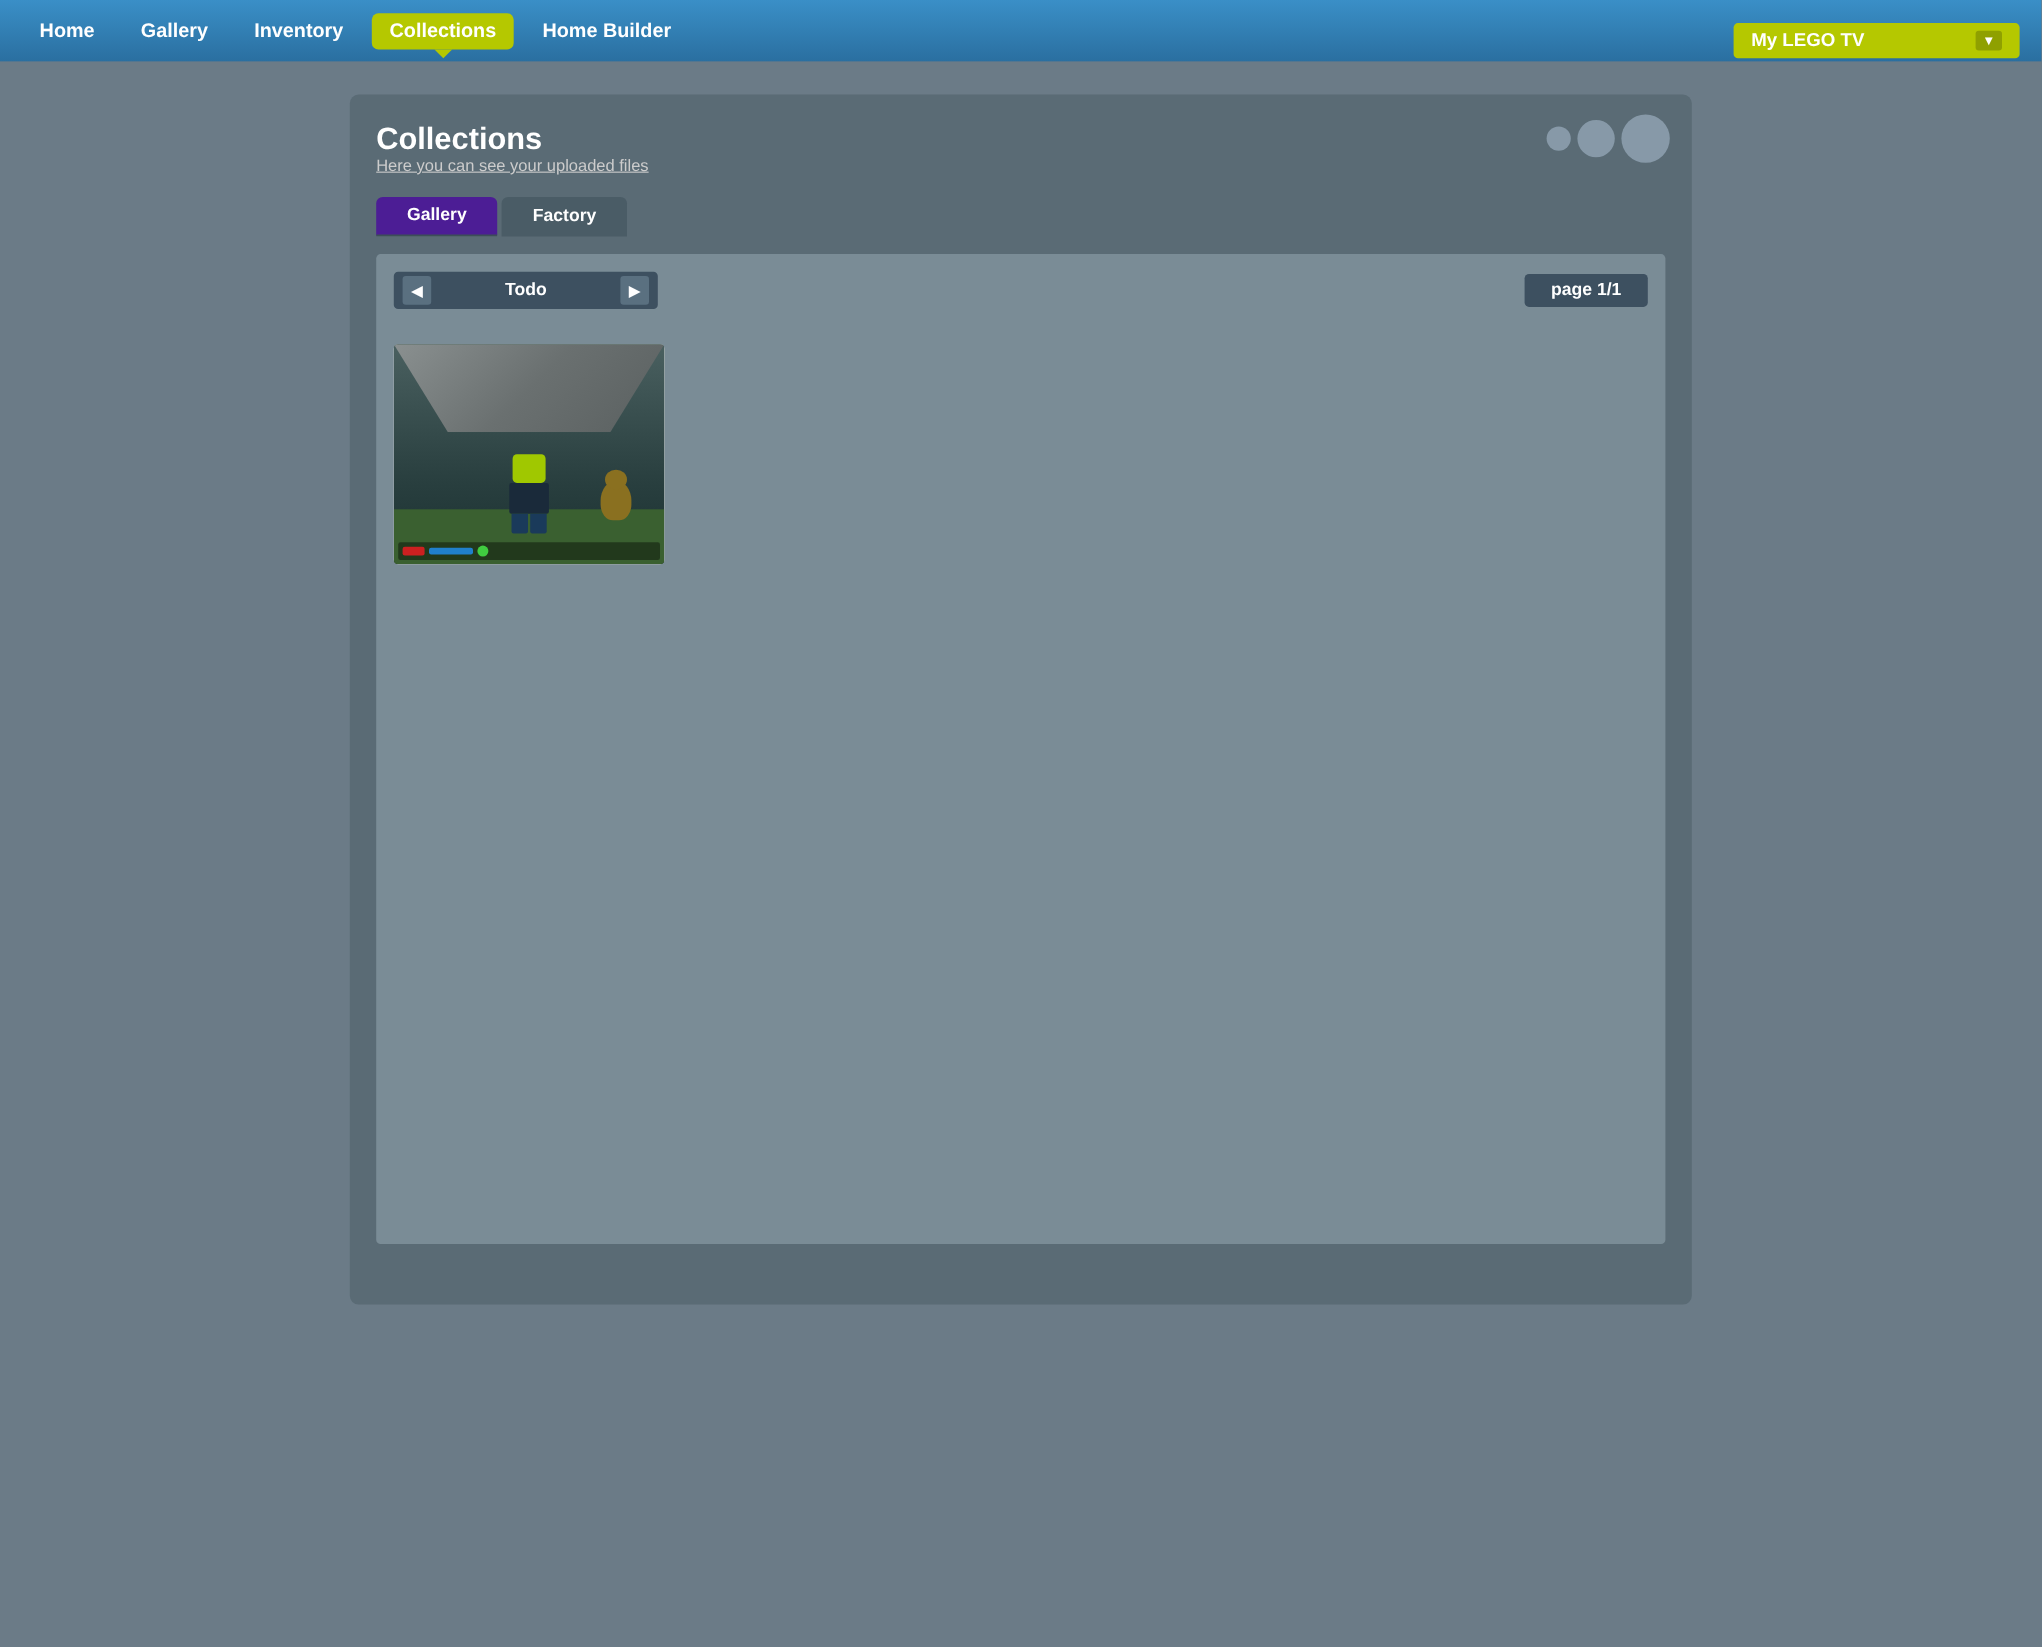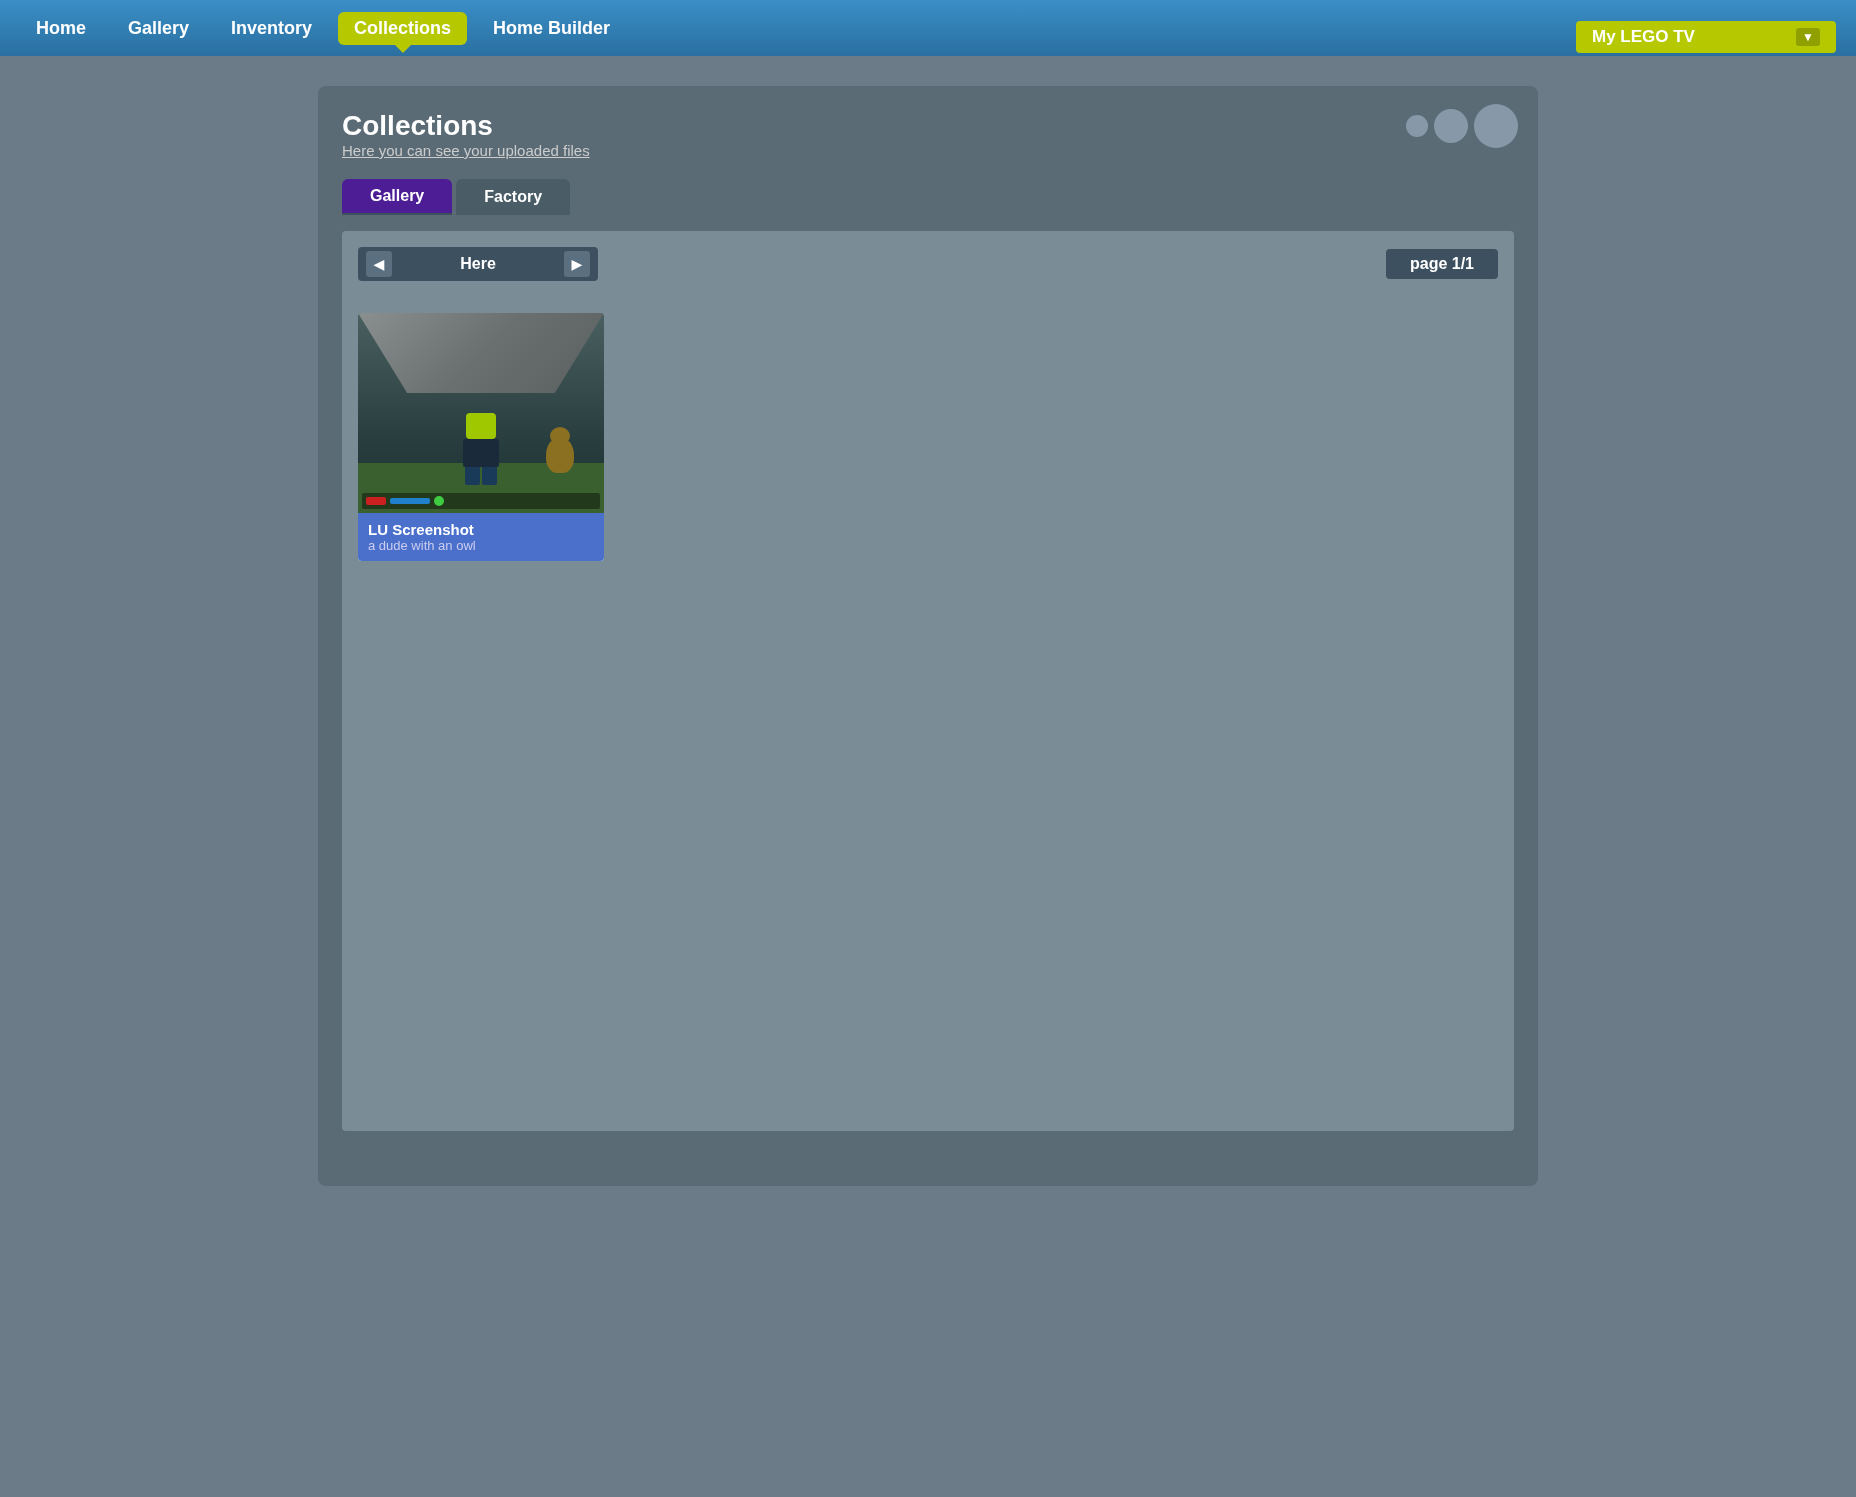--- a/index.html
+++ b/index.html
@@ -426,21 +426,21 @@
       <button class="tab active">Gallery</button>
       <button class="tab">Factory</button>
     </div>
 
     <div class="gallery-area">
 
       <div class="gallery-top-row">
 
         <div class="category-nav">
           <button class="cat-arrow">◀</button>
-          <span class="cat-label">Here</span>
+          <span class="cat-label">Todo</span>
           <button class="cat-arrow">▶</button>
         </div>
 
         <div class="page-indicator">page 1/1</div>
       </div>
 
       <div class="image-cards">
 
         <div class="image-card">
 
@@ -465,23 +465,19 @@
               </div>
 
               <div class="hud-bar">
                 <div class="hud-red"></div>
                 <div class="hud-blue"></div>
                 <div class="hud-green-icon"></div>
               </div>
             </div>
           </div>
 
-          <div class="image-card-label">
-            <div class="image-card-title">LU Screenshot</div>
-            <div class="image-card-desc">a dude with an owl</div>
-          </div>
         </div>
 
       </div>
     </div>
 
   </div>
 </div>
 
 </body></html>

